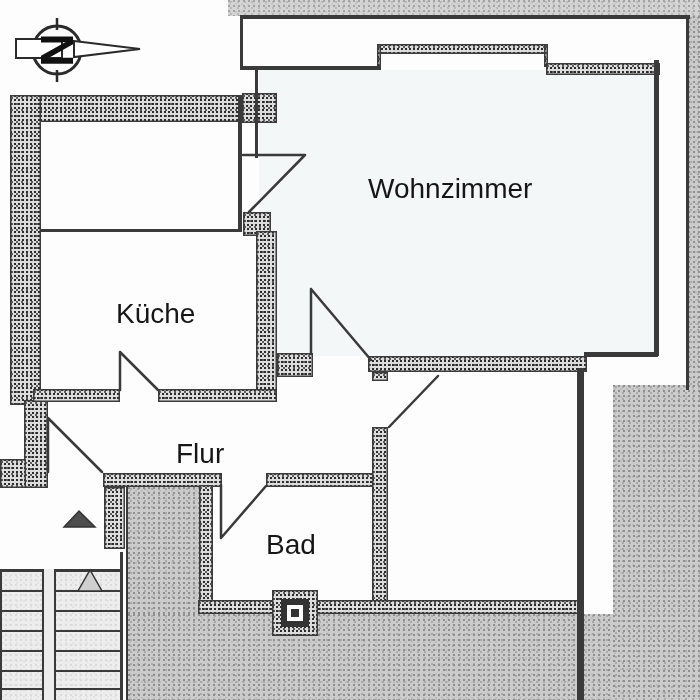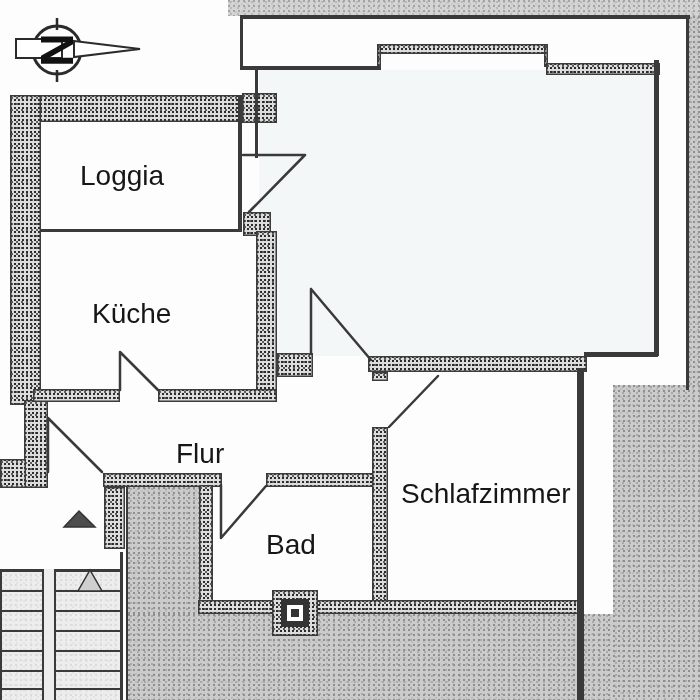--- a/index.html
+++ b/index.html
@@ -88,24 +88,23 @@
   <div class="line" style="left:0;top:569px;width:2px;height:131px"></div>
   <div class="line" style="left:120px;top:552px;width:3px;height:148px"></div>
   <div class="line" style="left:0;top:590px;width:120px;height:2px"></div>
   <div class="line" style="left:0;top:610px;width:120px;height:2px"></div>
   <div class="line" style="left:0;top:630px;width:120px;height:2px"></div>
   <div class="line" style="left:0;top:650px;width:120px;height:2px"></div>
   <div class="line" style="left:0;top:670px;width:120px;height:2px"></div>
   <div class="line" style="left:0;top:688px;width:120px;height:2px"></div>
   <div class="stair-stringer" style="left:42px;top:569px;width:14px;height:131px"></div>
 
-  <div class="room-label" style="left:80px;top:162px">Loggia</div>
-  <div class="room-label" style="left:92px;top:300px">Küche</div>
+  <div class="room-label" style="left:368px;top:175px">Wohnzimmer</div>
+  <div class="room-label" style="left:116px;top:300px">Küche</div>
   <div class="room-label" style="left:176px;top:440px">Flur</div>
-  <div class="room-label" style="left:401px;top:480px">Schlafzimmer</div>
   <div class="room-label" style="left:266px;top:531px">Bad</div>
 
   <svg class="overlay" width="700" height="700" viewBox="0 0 700 700">
     <g stroke="#3a3a3a" stroke-width="2.5" fill="none" stroke-linecap="round">
       <path d="M243,155 H305 M305,155 L249,212"></path>
       <path d="M311,289 V354 M311,289 L371,360"></path>
       <path d="M120,352 V390 M120,352 L158,390"></path>
       <path d="M438,376 L389,427"></path>
       <path d="M221,485 V538 M221,538 L266,486"></path>
       <path d="M48,418 V472 M48,418 L102,472"></path>

